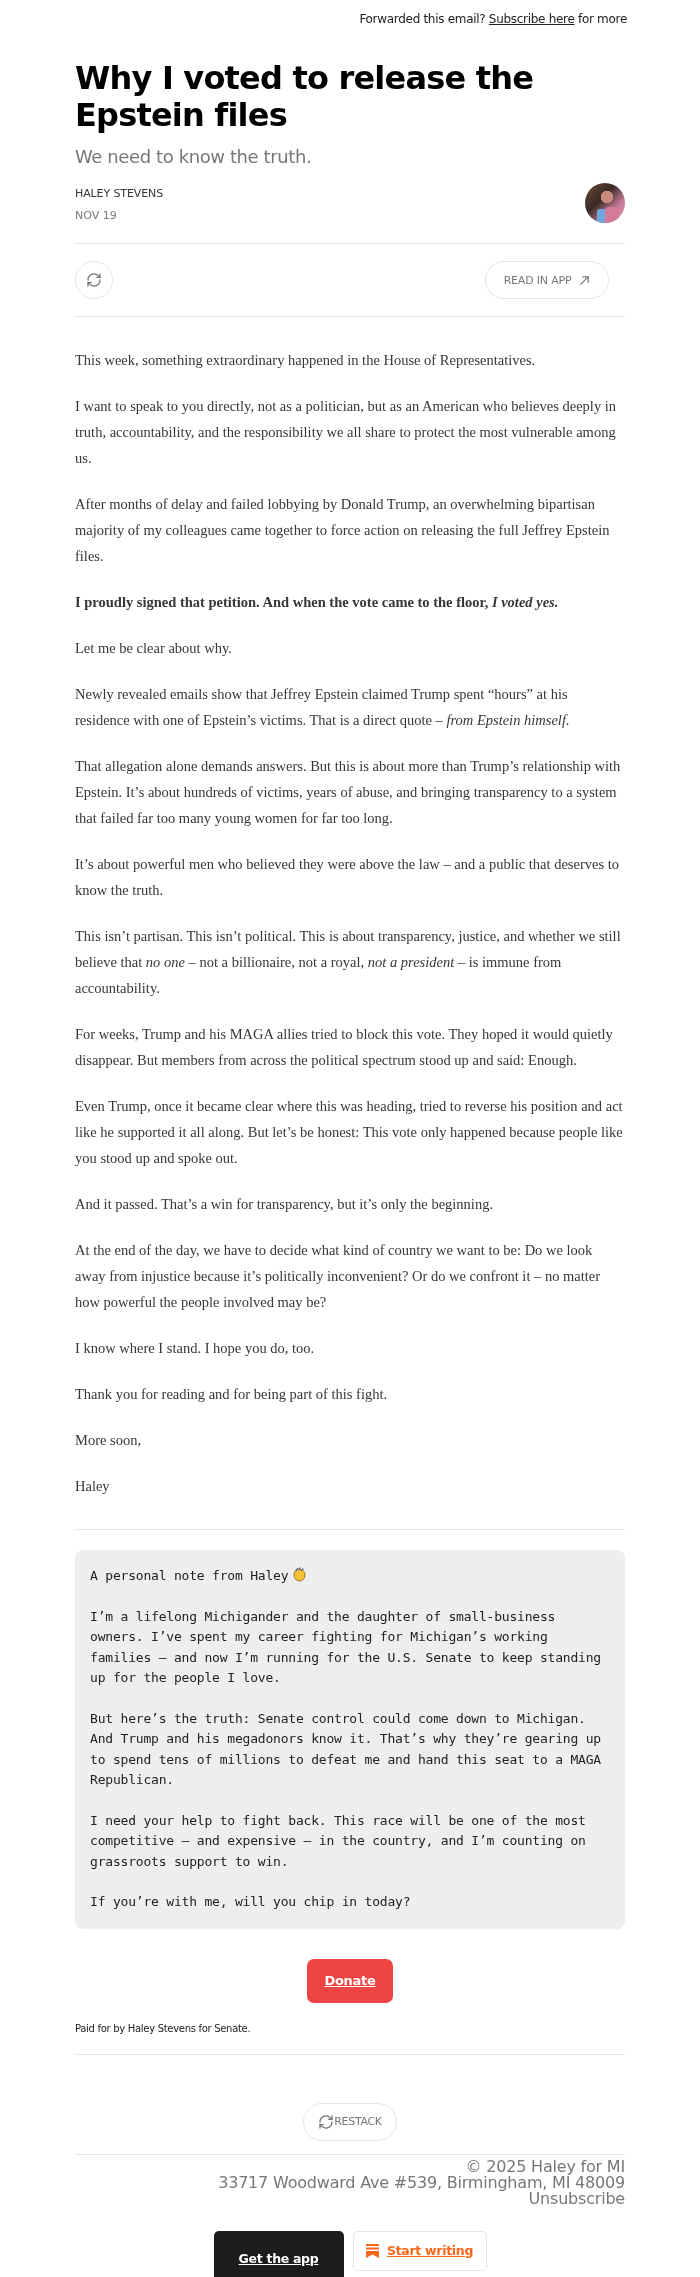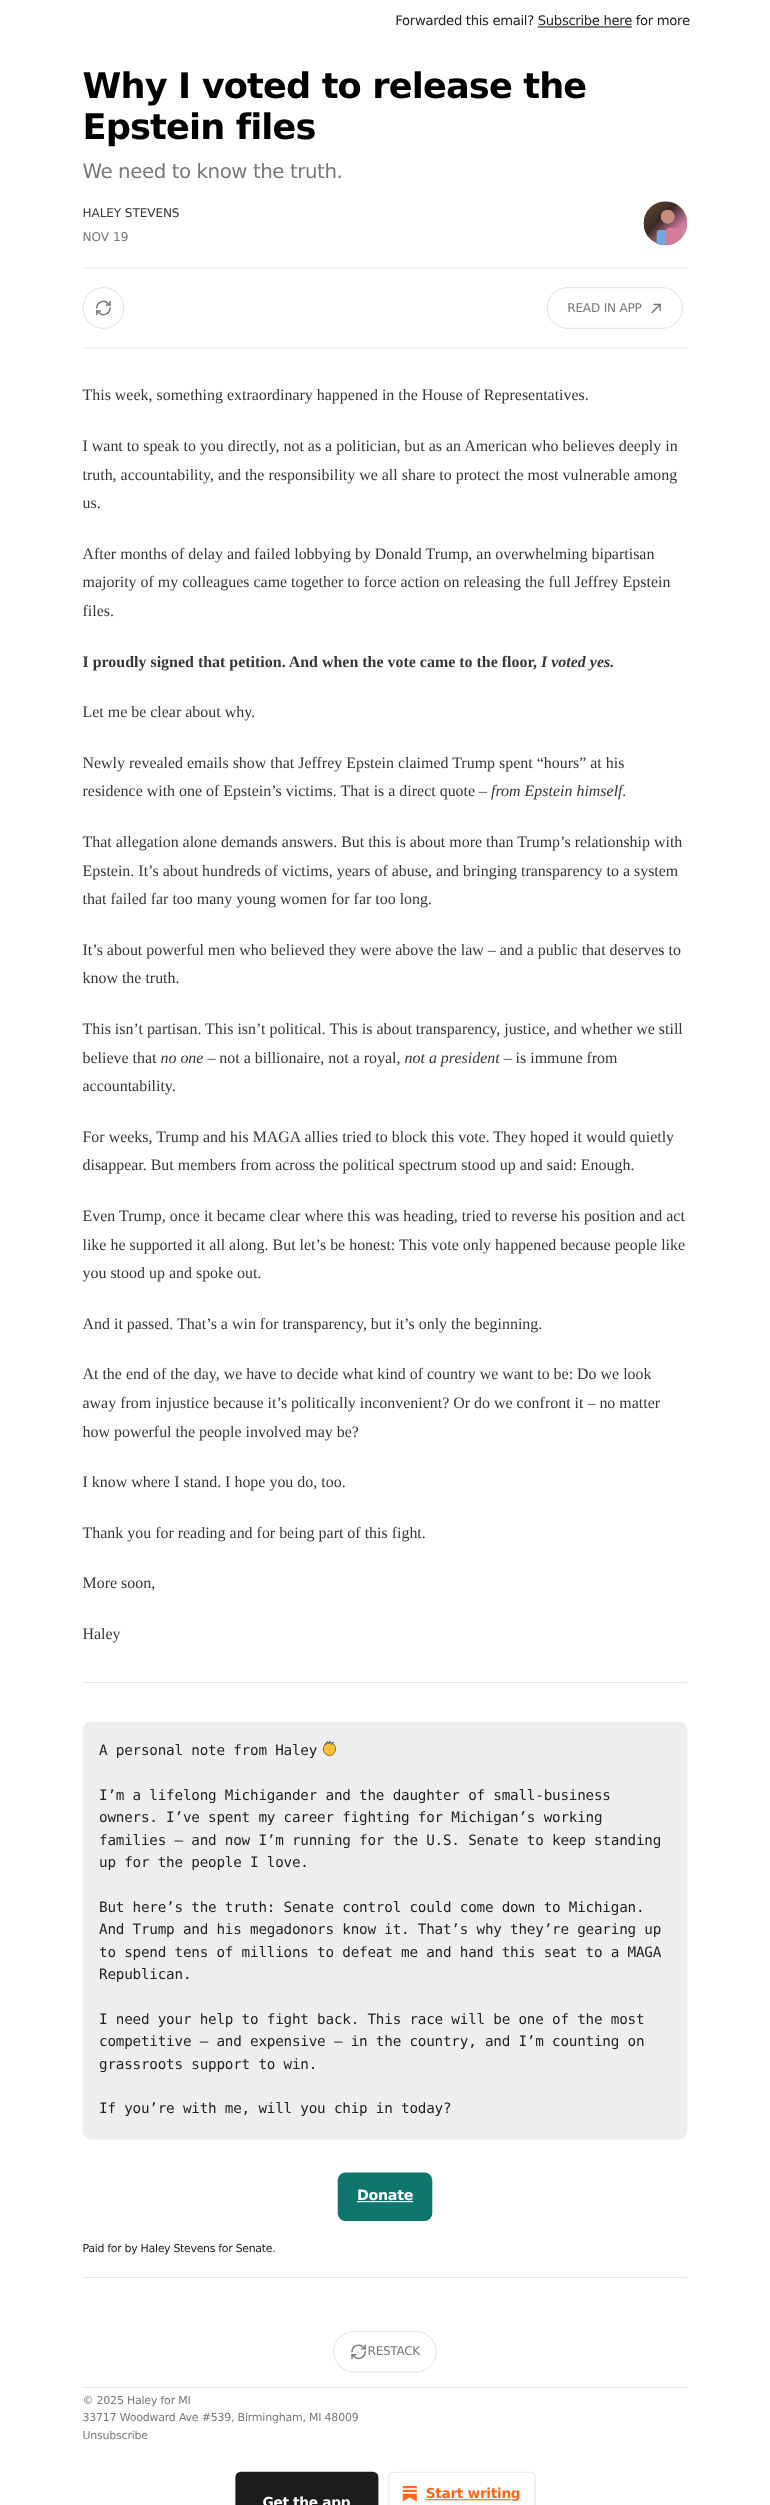--- a/index.html
+++ b/index.html
@@ -14,33 +14,33 @@
     .meta { position: relative; height: 60px; margin-top: 16px; }
     .author { font-family: "DejaVu Sans", sans-serif; font-size: 11px; color: #363737; letter-spacing: -0.1px; padding-top: 4px; }
     .date { font-family: "DejaVu Sans", sans-serif; font-size: 11px; color: #777; margin-top: 9px; }
     .avatar { position: absolute; right: 0; top: 0; width: 40px; height: 40px; border-radius: 50%; overflow: hidden;
       background: radial-gradient(circle at 55% 35%, #c98a80 0 18%, transparent 19%), linear-gradient(135deg, #6b4a3a 0%, #3a2a24 40%, #c77a9a 70%, #d9a0b0 100%); }
     .avatar .shirt { position: absolute; left: 12px; bottom: 0; width: 10px; height: 14px; background: #6fa8dc; border-radius: 3px 3px 0 0; }
     .avatar .jacket { position: absolute; left: 20px; bottom: 0; width: 14px; height: 16px; background: #d47a9a; border-radius: 4px 4px 0 0; }
     .hr { height: 1px; background: #e6e6e6; }
     .actionbar { height: 72px; position: relative; }
     .restack-circle { position: absolute; left: 0; top: 17px; width: 38px; height: 38px; border: 1px solid #e6e6e6; border-radius: 50%; display: flex; align-items: center; justify-content: center; }
-    .readapp { position: absolute; right: 4px; top: 17px; height: 38px; width: 124px; border: 1px solid #e6e6e6; border-radius: 20px; display: flex; align-items: center; justify-content: center; gap: 8px; font-family: "DejaVu Sans", sans-serif; font-size: 11px; color: #777; letter-spacing: -0.2px; }
+    .readapp { position: absolute; right: 16px; top: 17px; height: 38px; width: 124px; border: 1px solid #e6e6e6; border-radius: 20px; display: flex; align-items: center; justify-content: center; gap: 8px; font-family: "DejaVu Sans", sans-serif; font-size: 11px; color: #777; letter-spacing: -0.2px; }
     .body { margin-top: 30px; font-family: "Liberation Serif", serif; font-size: 14.5px; line-height: 26px; color: #363737; }
     .body p { margin-bottom: 20px; }
-    .note { background: #eeeeee; border-radius: 8px; padding: 16px 15px 16px 15px; margin-top: 35px; font-family: "DejaVu Sans Mono", monospace; font-size: 13px; line-height: 20.5px; color: #222; white-space: normal; letter-spacing: -0.2px; }
+    .note { background: #eeeeee; border-radius: 8px; padding: 16px 15px 16px 15px; margin-top: 20px; font-family: "DejaVu Sans Mono", monospace; font-size: 13px; line-height: 20.5px; color: #222; white-space: normal; letter-spacing: -0.2px; }
     .note p { margin-bottom: 20px; }
     .note p:last-child { margin-bottom: 0; }
     .wave { display: inline-block; width: 16px; height: 16px; vertical-align: -2px; margin-left: 3px; }
     .donate-row { text-align: center; margin-top: 30px; }
-    .donate { display: inline-block; background: #0f766e; color: #fff; font-family: "DejaVu Sans", sans-serif; font-weight: bold; font-size: 13px; width: 86px; height: 44px; line-height: 44px; border-radius: 7px; letter-spacing: -0.3px; }
+    .donate { display: inline-block; background: #ef4444; color: #fff; font-family: "DejaVu Sans", sans-serif; font-weight: bold; font-size: 13px; width: 86px; height: 44px; line-height: 44px; border-radius: 7px; letter-spacing: -0.3px; }
     .paid { font-family: "DejaVu Sans", sans-serif; font-size: 10px; color: #222; margin-top: 20px; letter-spacing: -0.3px; }
     .restack-row { text-align: center; padding: 16px 0 13px; }
     .restack-btn { display: inline-flex; align-items: center; gap: 0; height: 38px; padding: 0 14px 0 14px; border: 1px solid #e6e6e6; border-radius: 20px; font-family: "DejaVu Sans", sans-serif; font-size: 11px; color: #777; letter-spacing: -0.3px; margin-top: 32px; }
-    .footer { text-align: left; font-family: "DejaVu Sans", sans-serif; font-size: 10px; color: #777; line-height: 16px; padding-top: 4px; letter-spacing: -0.2px; }
+    .footer { text-align: right; font-family: "DejaVu Sans", sans-serif; font-size: 16px; color: #777; line-height: 16px; padding-top: 4px; letter-spacing: -0.2px; }
     .footer a { color: #777; text-decoration: none; }
     .cta-row { display: flex; justify-content: center; gap: 9px; margin-top: 24px; padding-bottom: 8px; }
     .getapp { width: 130px; height: 56px; background: #1c1c1c; color: #fff; border-radius: 5px; font-family: "DejaVu Sans", sans-serif; font-weight: bold; font-size: 12.5px; display: flex; align-items: center; justify-content: center; letter-spacing: -0.3px; }
     .startwriting { width: 134px; height: 40px; background: #fff; color: #ff6719; border: 1px solid #e6e6e6; border-radius: 5px; font-family: "DejaVu Sans", sans-serif; font-weight: bold; font-size: 12.5px; display: flex; align-items: center; justify-content: center; gap: 8px; letter-spacing: -0.3px; }
   </style>
 </head>
 <body>
 
 <div class="page">
 

